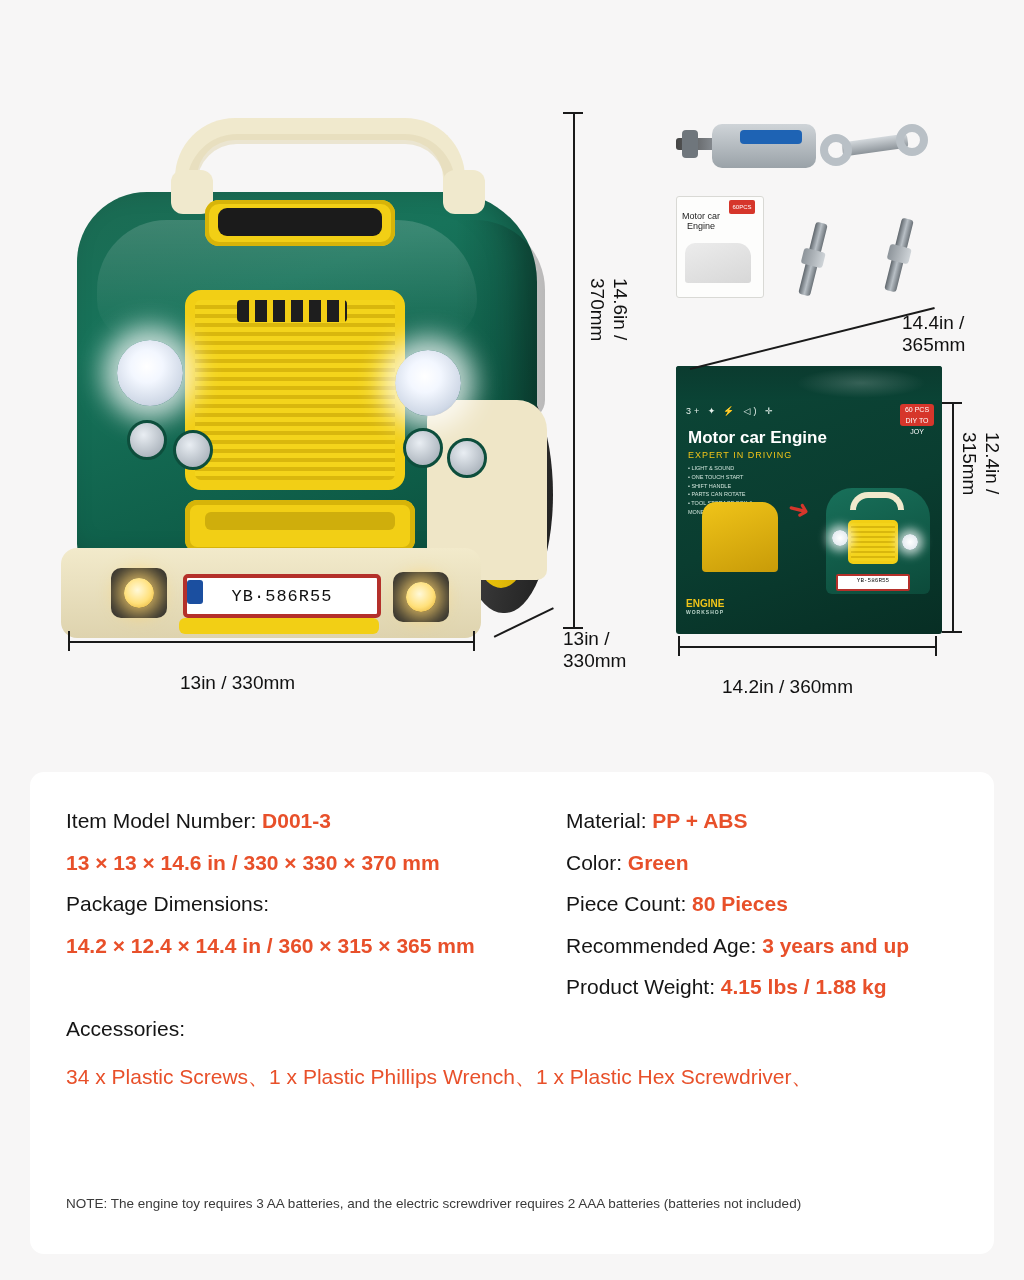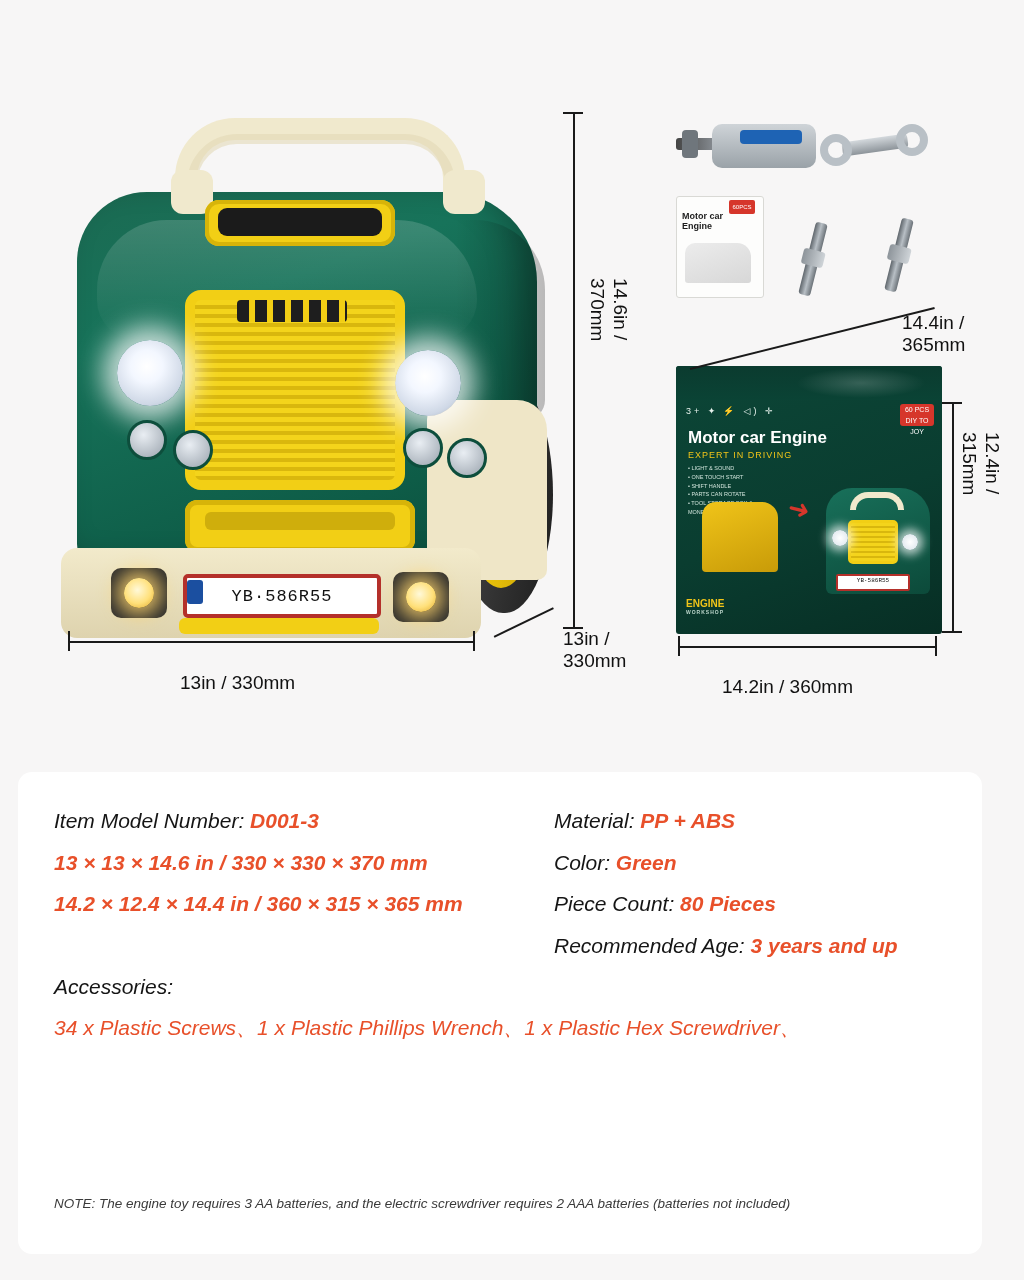--- a/index.html
+++ b/index.html
@@ -294,22 +294,23 @@
   .wh-r { left: 76px; top: 6px; }
 
   .manual {
     left: 676px; top: 196px; width: 86px; height: 100px;
     background: #fdfdfc;
     border: 1px solid #d9d9d5;
     border-radius: 3px;
   }
   .manual-title {
     position: absolute; left: 5px; top: 14px;
-    font-size: 9px; font-weight: bold; color: #1d1d1d;
+    font-size: 9px; font-weight: normal; color: #1d1d1d;
     line-height: 1.15;
+    text-align: center;
   }
   .manual-badge {
     position: absolute; left: 52px; top: 3px;
     width: 26px; height: 14px; background: #d6362b; border-radius: 2px;
     color:#fff; font-size:6px; text-align:center; line-height:14px;
   }
   .manual-img {
     position: absolute; left: 8px; top: 46px;
     width: 66px; height: 40px;
     background: linear-gradient(160deg,#ececec,#d7d7d7);
@@ -413,25 +414,24 @@
   }
   .box-logo {
     position: absolute; left: 10px; top: 232px;
     font-size: 10px; font-weight: bold; color: #f0c419;
   }
   .box-logo small { display:block; font-size: 5px; color:#bcd6cb; letter-spacing:1px; }
 
   
   .spec-card {
     position: absolute;
-    left: 18px; top: 772px;
+    left: 30px; top: 772px;
     width: 964px; height: 482px;
     background: #ffffff;
     border-radius: 14px;
-    font-style: italic;
   }
   .spec-grid {
     position: absolute;
     left: 36px; top: 28px;
     width: 900px;
   }
   .spec-row { display: flex; }
   .spec-col-l { width: 500px; }
   .spec-col-r { width: 400px; }
   .line {
@@ -439,20 +439,21 @@
     color: #151515;
     line-height: 1.98;
     white-space: nowrap;
   }
   .val-b { color: #e8502a; font-weight: bold; }
   .acc-line {
     font-size: 21px;
     color: #e8502a;
     line-height: 1.95;
     white-space: nowrap;
+    margin-top: 8px;
   }
   .note {
     position: absolute;
     left: 36px; top: 424px;
     font-size: 13.5px;
     color: #3a3a3a;
   }
 </style>
 </head>
 <body>
@@ -596,36 +597,42 @@
 
   <div class="spec-card">
     <div class="spec-grid">
 
       <div class="spec-row">
         <div class="spec-col-l">
           <div class="line">
             <span>Item Model Number: </span><span class="val-b">D001-3</span>
           </div>
           <div class="line val-b">13 × 13 × 14.6 in / 330 × 330 × 370 mm</div>
+          <div class="line">
+            <span>Package Dimensions:</span>
+          </div>
           <div class="line val-b">14.2 × 12.4 × 14.4 in / 360 × 315 × 365 mm</div>
         </div>
 
         <div class="spec-col-r">
           <div class="line">
             <span>Material: </span><span class="val-b">PP + ABS</span>
           </div>
           <div class="line">
             <span>Color: </span><span class="val-b">Green</span>
           </div>
           <div class="line">
             <span>Piece Count: </span><span class="val-b">80 Pieces</span>
           </div>
           <div class="line">
             <span>Recommended Age: </span><span class="val-b">3 years and up</span>
           </div>
+          <div class="line">
+            <span>Product Weight: </span><span class="val-b">4.15 lbs / 1.88 kg</span>
+          </div>
         </div>
       </div>
 
       <div class="line">Accessories:</div>
       <div class="acc-line">34 x Plastic Screws、1 x Plastic Phillips Wrench、1 x Plastic Hex Screwdriver、</div>
     </div>
 
     <div class="note">NOTE: The engine toy requires 3 AA batteries, and the electric screwdriver requires 2 AAA batteries (batteries not included)</div>
   </div>
 

